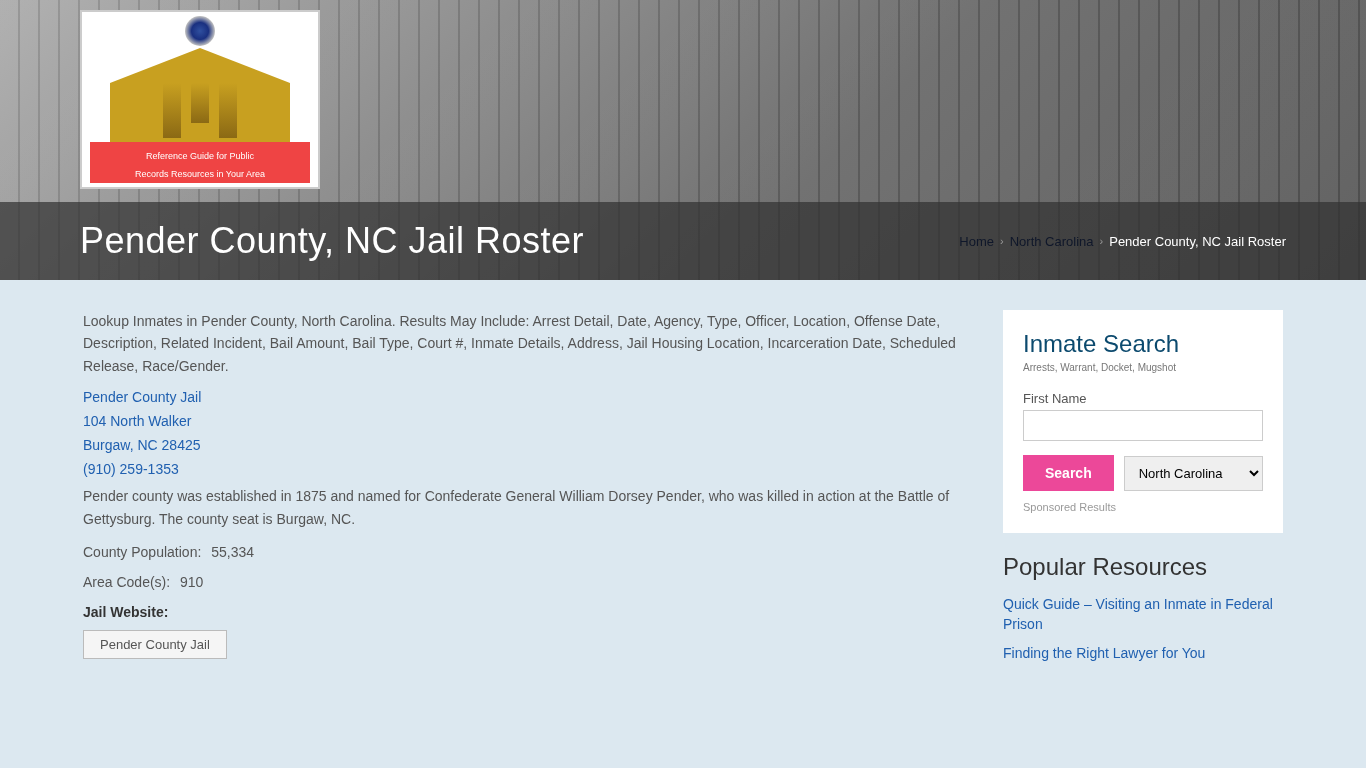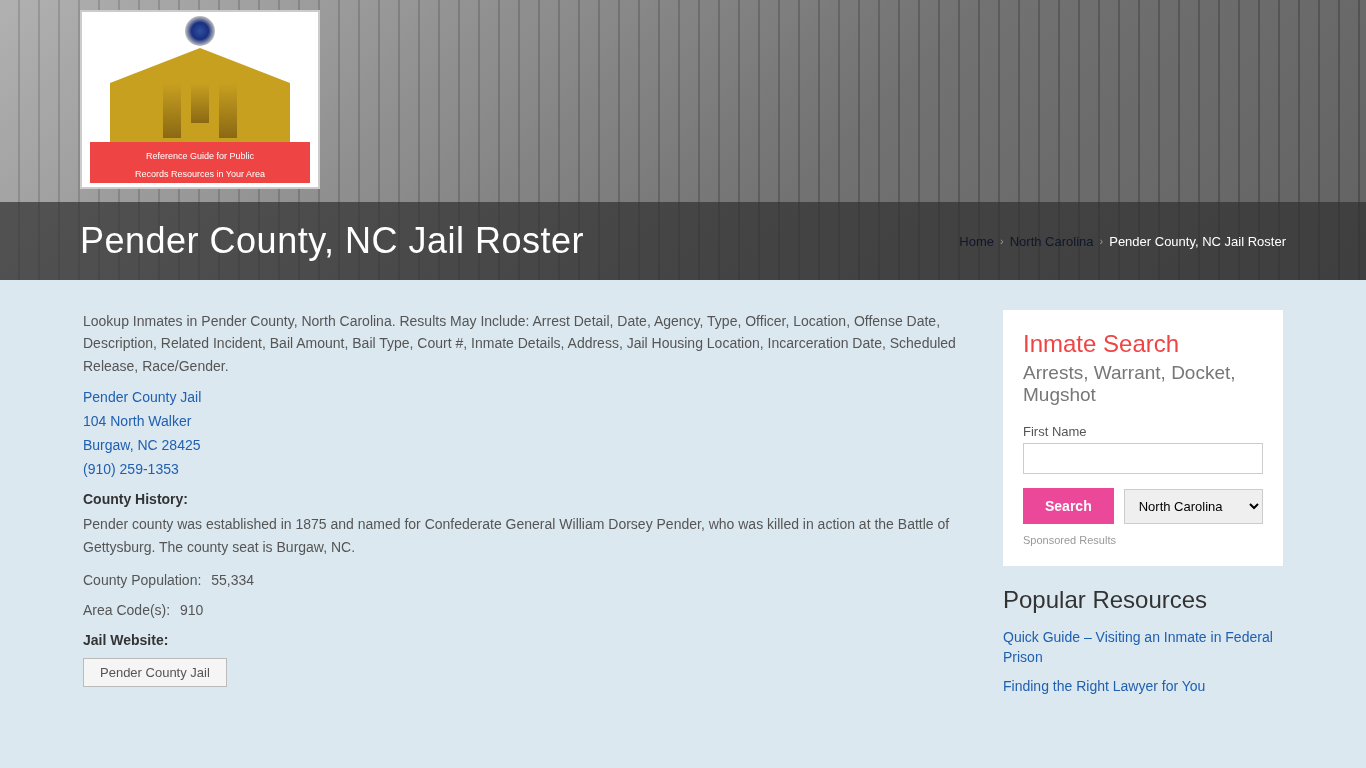--- a/index.html
+++ b/index.html
@@ -201,25 +201,25 @@
       flex-shrink: 0;
     }
     .inmate-search-box {
       background: #fff;
       padding: 20px;
       margin-bottom: 20px;
     }
     .inmate-search-title {
       font-size: 24px;
       font-weight: 400;
-      color: #ef4444;
+      color: #0c4a6e;
       margin-bottom: 4px;
     }
     .inmate-search-subtitle {
-      font-size: 19px;
+      font-size: 10px;
       color: #777;
       margin-bottom: 18px;
     }
     .form-group {
       margin-bottom: 14px;
     }
     .form-label {
       display: block;
       font-size: 13px;
       color: #555;
@@ -318,21 +318,20 @@
 <div class="main-wrapper">
 
   <div class="content-area">
     <p>Lookup Inmates in Pender County, North Carolina. Results May Include: Arrest Detail, Date, Agency, Type, Officer, Location, Offense Date, Description, Related Incident, Bail Amount, Bail Type, Court #, Inmate Details, Address, Jail Housing Location, Incarceration Date, Scheduled Release, Race/Gender.</p>
 
     <a href="#" class="info-link">Pender County Jail</a>
     <a href="#" class="info-link">104 North Walker</a>
     <a href="#" class="info-link">Burgaw, NC  28425</a>
     <a href="#" class="info-link">(910) 259-1353</a>
 
-    <div class="section-label">County History:</div>
     <p class="history-text">Pender county was established in 1875 and named for Confederate General William Dorsey Pender, who was killed in action at the Battle of Gettysburg.  The county seat is Burgaw, NC.</p>
 
     <div class="section-label">
       <span>County Population:</span>
       <span style="font-weight:400; color:#555; margin-left:6px;">55,334</span>
     </div>
 
     <div class="section-label">
       <span>Area Code(s):</span>
       <span style="font-weight:400; color:#555; margin-left:6px;">910</span>

